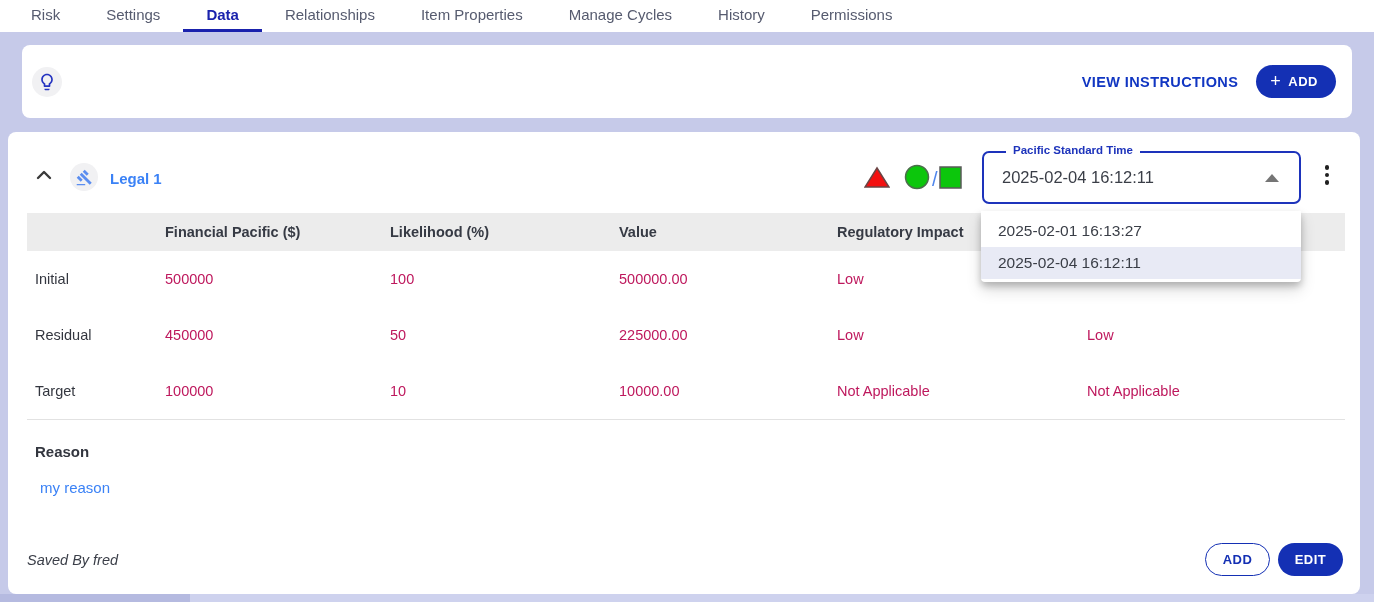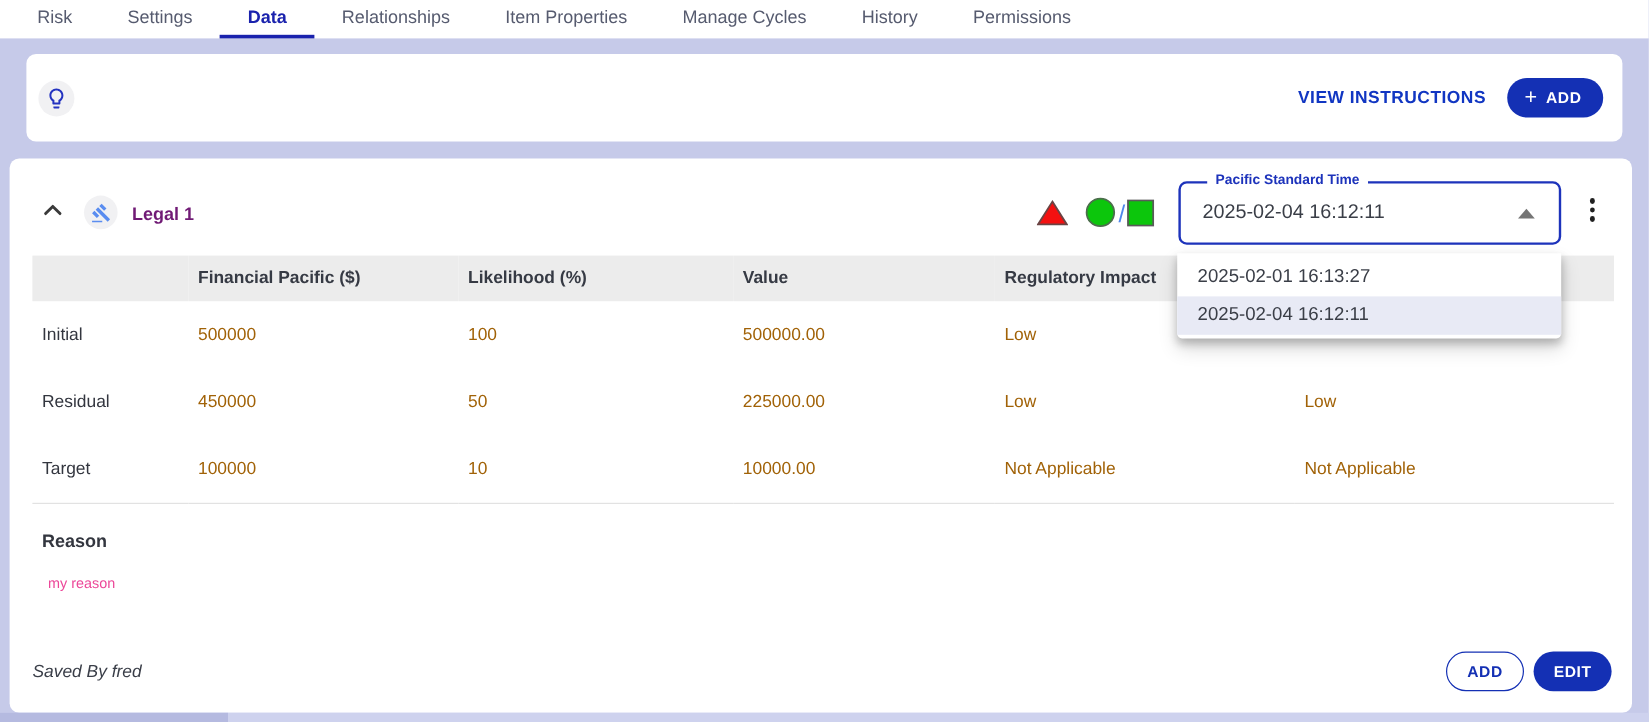--- a/index.html
+++ b/index.html
@@ -45,21 +45,21 @@
   
   .main-card {
     position:absolute; left:8px; top:132px; width:1352px; height:462px;
     background:#ffffff; border-radius:8px;
   }
   .chevron-btn { position:absolute; left:28px; top:36px; width:20px; height:20px; cursor:pointer; }
   .gavel-circle {
     position:absolute; left:62px; top:31px; width:28px; height:28px; border-radius:50%;
     background:#f1f1f3; display:flex; align-items:center; justify-content:center;
   }
-  .section-name { position:absolute; left:102px; top:38px; font-size:15px; font-weight:700; color:#701a75; cursor:pointer; }
+  .section-name { position:absolute; left:102px; top:38px; font-size:15px; font-weight:700; color:#3b82f6; cursor:pointer; }
   .indicators { position:absolute; left:856px; top:32px; display:flex; align-items:center; }
   .slash-sep { color:#4f86ec; font-size:20px; margin:0 1px 0 2px; }
   
   .tz-select {
     position:absolute; left:974px; top:19px; width:319px; height:53px;
     background:#ffffff; border:2px solid #1d33bb; border-radius:7px; cursor:pointer;
   }
   .tz-label {
     position:absolute; top:-9px; left:22px; background:#ffffff; padding:0 7px;
     font-size:11.5px; color:#1d33bb; font-weight:600; white-space:nowrap;
@@ -73,26 +73,26 @@
   .kebab { position:absolute; left:1312px; top:33px; width:14px; height:26px;
            display:flex; flex-direction:column; align-items:center; gap:3px; cursor:pointer; }
   .kebab i { width:4.5px; height:4.5px; border-radius:50%; background:#202020; }
   
   .table-wrap { position:absolute; left:19px; top:81px; width:1318px; }
   table { border-collapse:collapse; table-layout:fixed; width:100%; }
   th, td { text-align:left; padding-left:8px; font-size:14.5px; }
   thead tr { background:#ececec; height:38px; }
   th { font-weight:700; color:#363a44; }
   tbody tr { height:56px; }
-  td { color:#a16207; }
+  td { color:#be185d; }
   td.rowlabel { font-weight:400; color:#33363f; }
   tbody tr:last-child td { border-bottom:1px solid #e2e2e2; }
   
   .reason-label { position:absolute; left:27px; top:311px; font-size:15px; font-weight:700; color:#33363f; }
-  .reason-value { position:absolute; left:32px; top:347px; font-size:12px; color:#ec4899; }
+  .reason-value { position:absolute; left:32px; top:347px; font-size:15px; color:#3b82f6; }
   .saved-by { position:absolute; left:19px; bottom:26px; font-size:14.5px; font-style:italic; color:#3a3e48; }
   .footer-buttons { position:absolute; right:17px; bottom:18px; display:flex; gap:8px; }
   .footer-buttons .pill { min-width:65px; padding:0 16px; }
   
   .dropdown-panel {
     position:absolute; left:981px; top:211px; width:320px;
     background:#ffffff; border-radius:0 0 4px 4px; padding:4px 0 3px;
     box-shadow:0 4px 7px rgba(0,0,0,.22), 0 8px 16px rgba(0,0,0,.14);
     z-index:50;
   }

